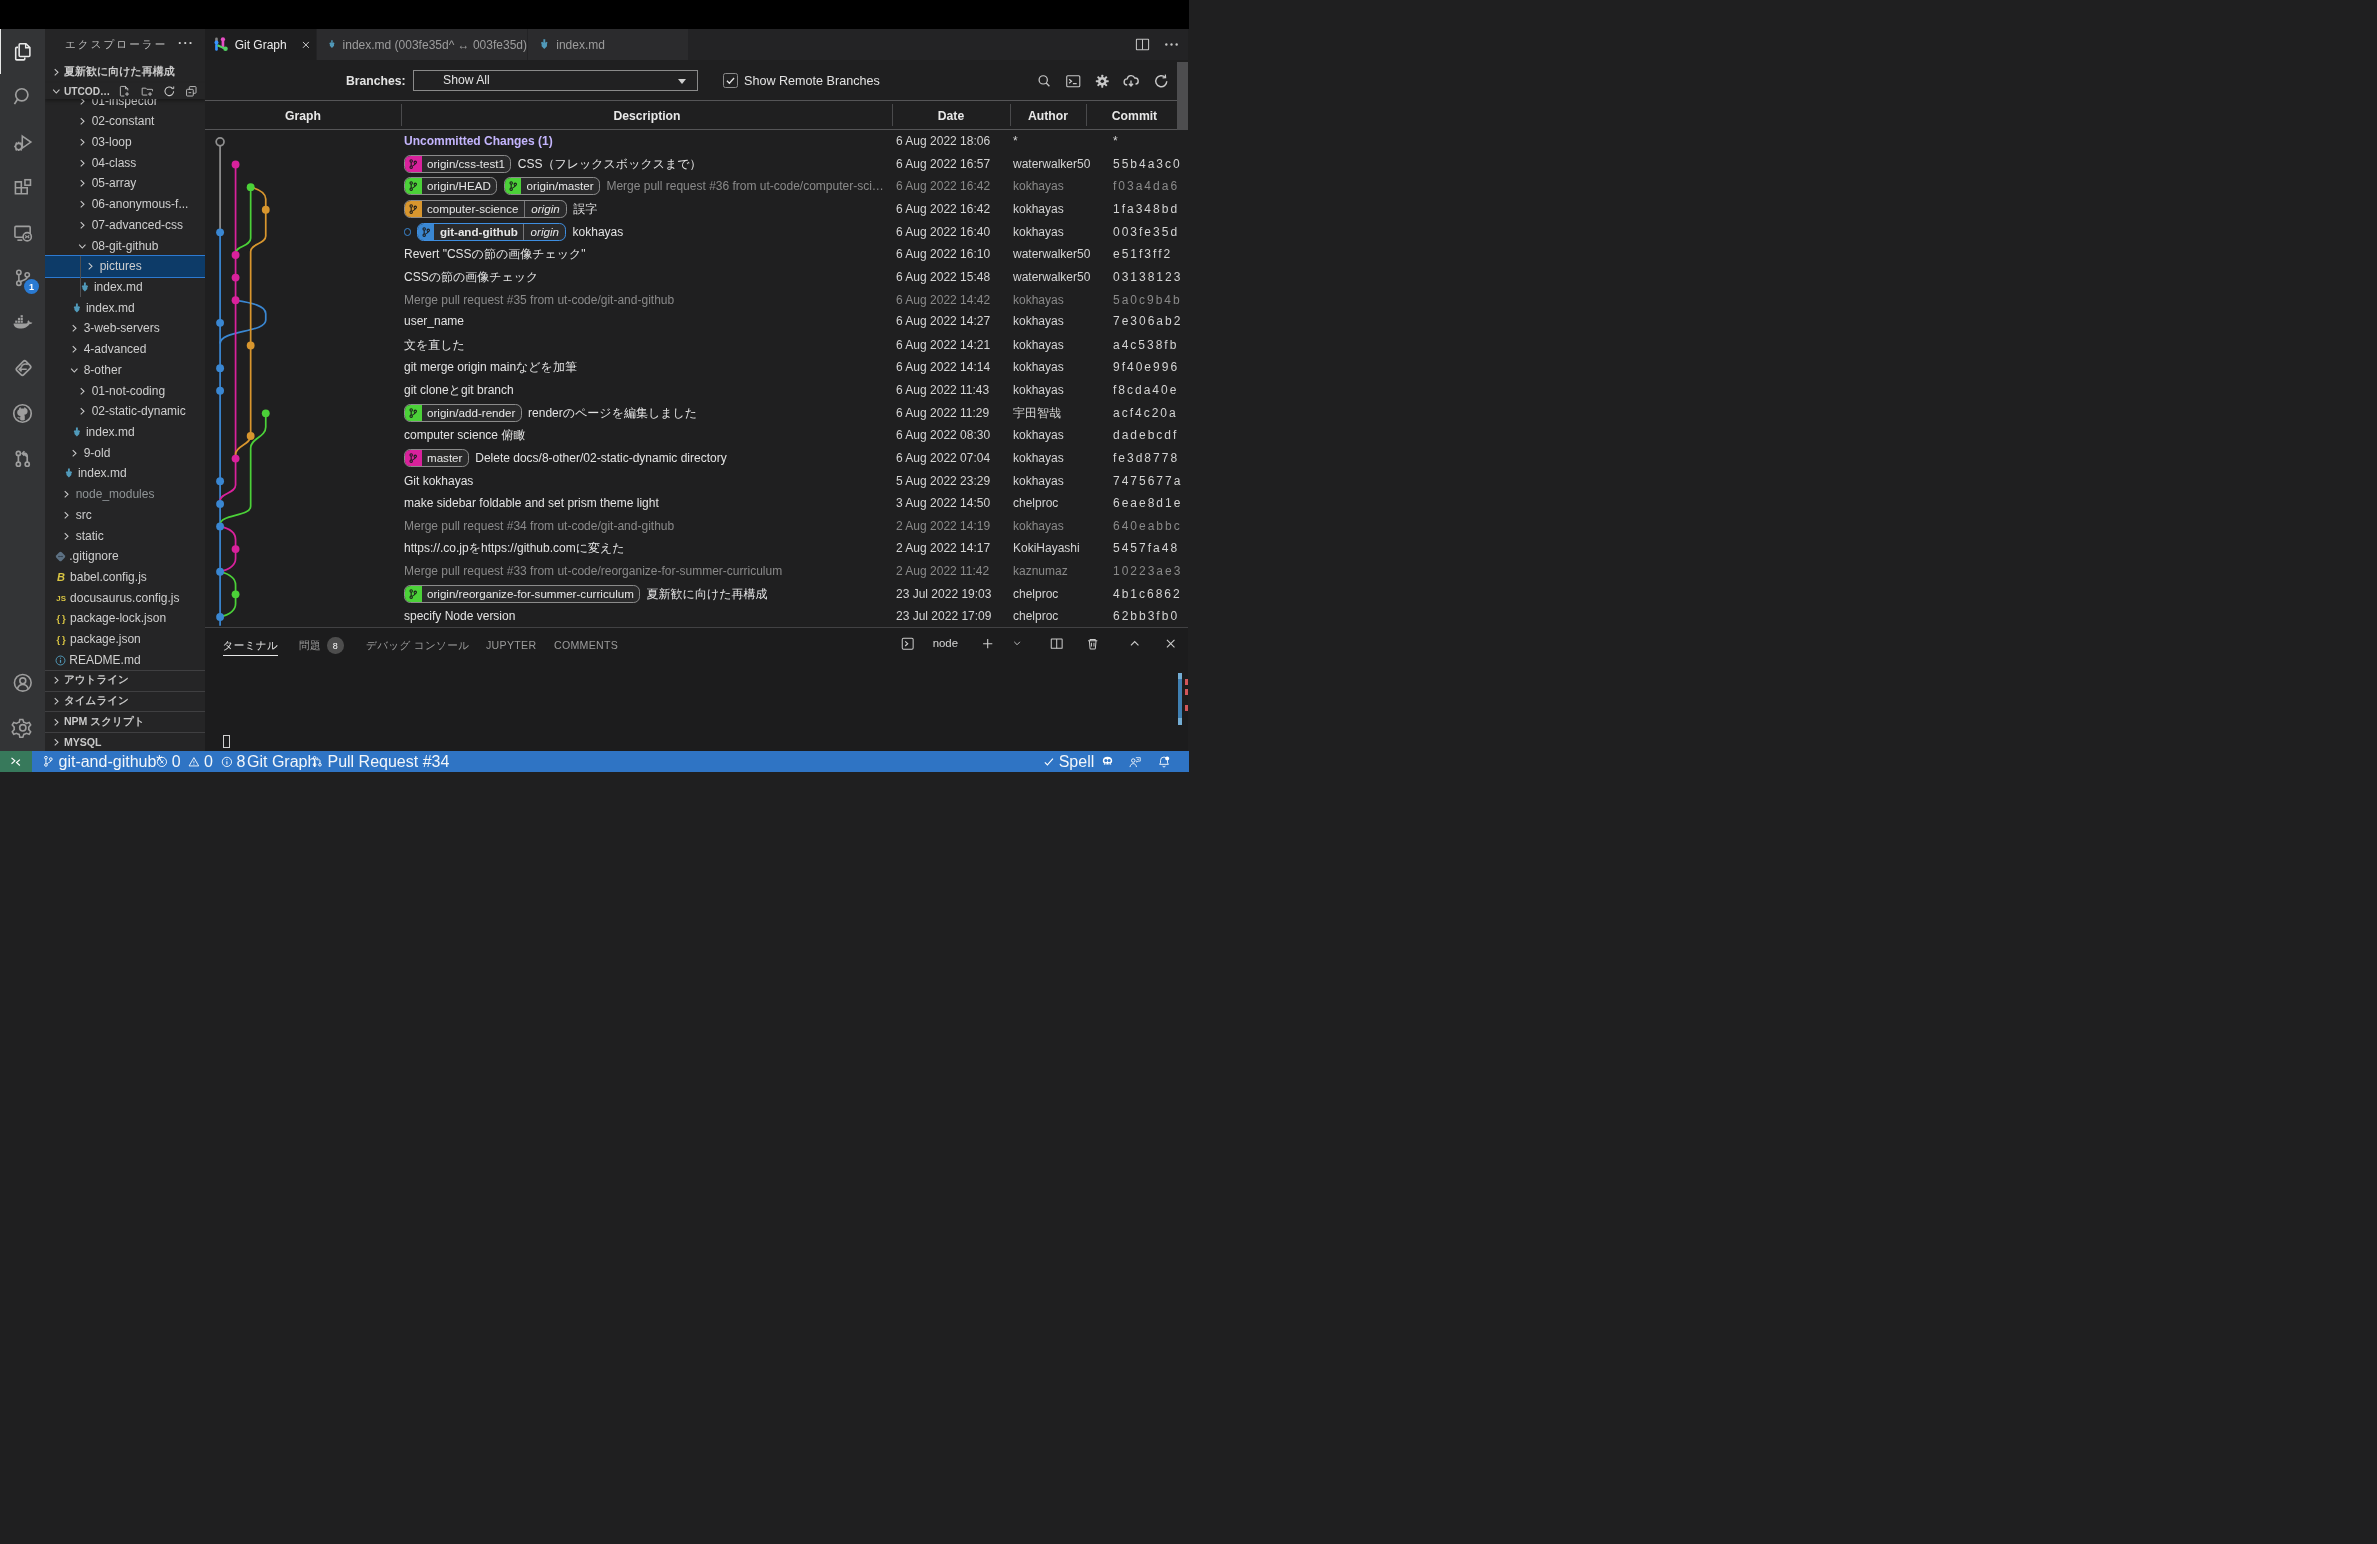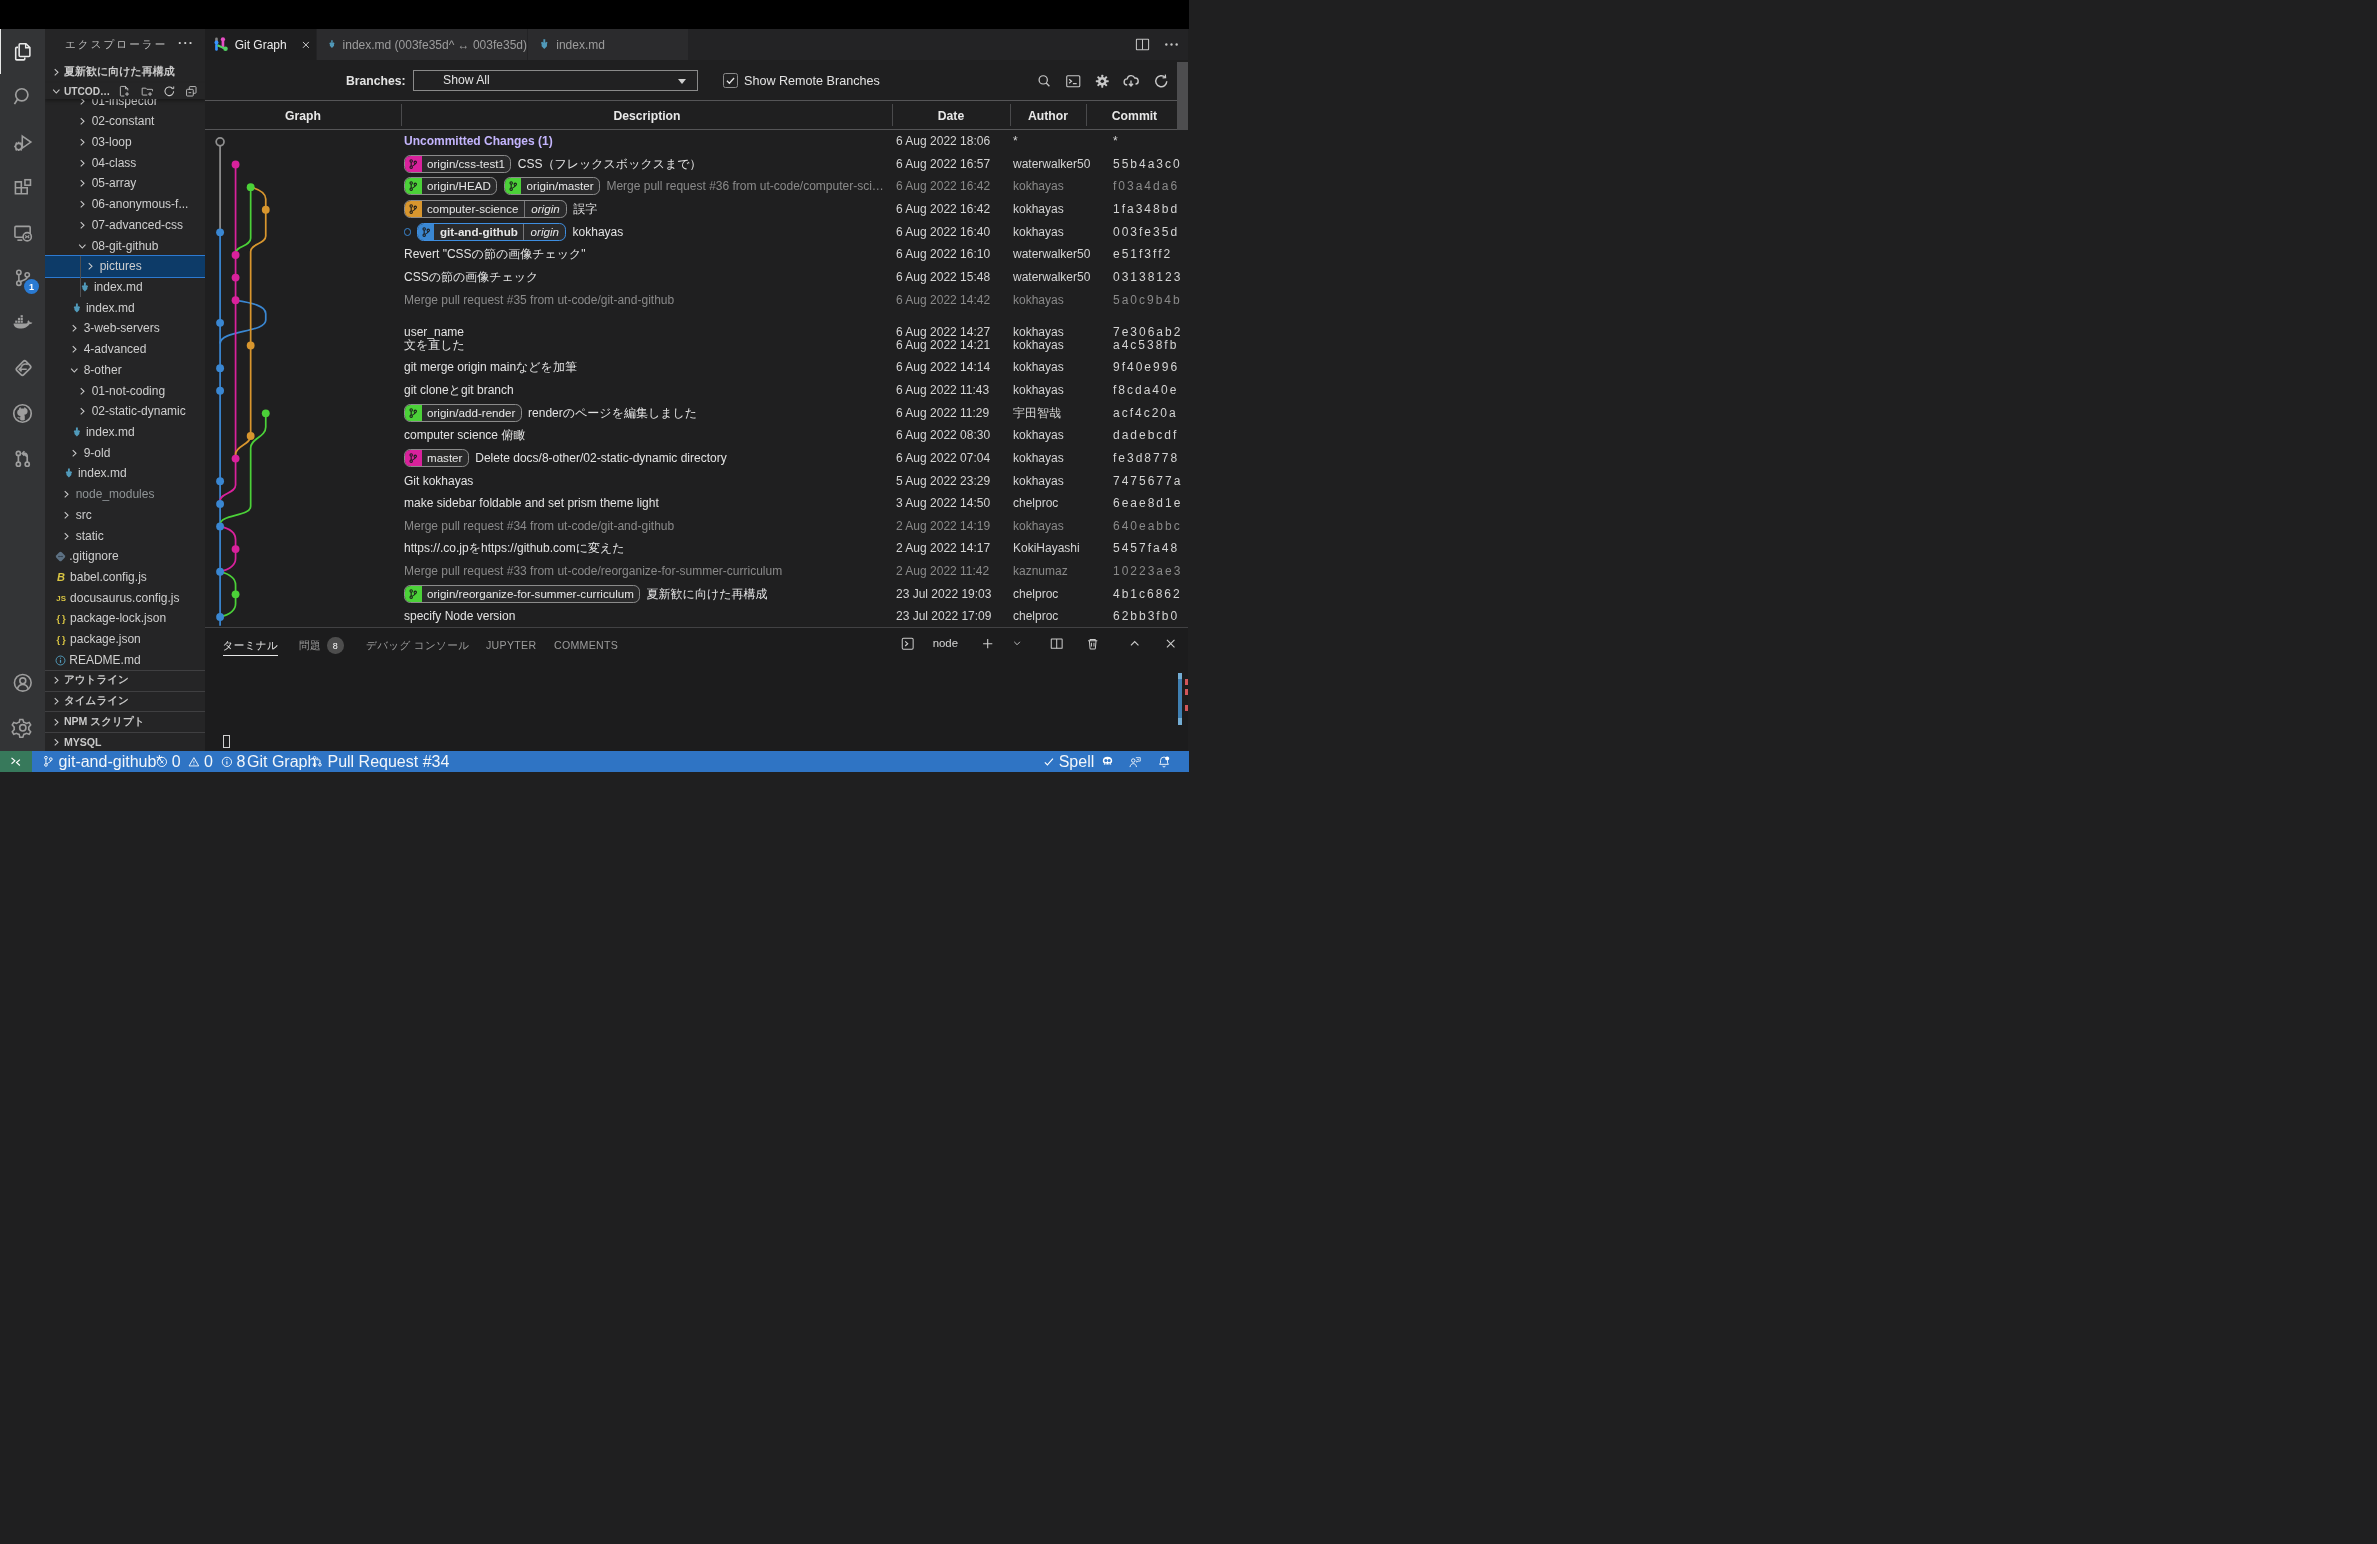--- a/index.html
+++ b/index.html
@@ -635,21 +635,21 @@
         <span class="cell dt">6 Aug 2022 15:48</span>
         <span class="cell au">waterwalker50</span>
         <span class="cell cm">03138123</span>
       </div>
 <div class="grow mrow" style="top:160px">
         <span class="cell d"><span class="m">Merge pull request #35 from ut-code/git-and-github</span></span>
         <span class="cell dt">6 Aug 2022 14:42</span>
         <span class="cell au">kokhayas</span>
         <span class="cell cm">5a0c9b4b</span>
       </div>
-<div class="grow" style="top:192px">
+<div class="grow" style="top:181px">
         <span class="cell d">user_name</span>
         <span class="cell dt">6 Aug 2022 14:27</span>
         <span class="cell au">kokhayas</span>
         <span class="cell cm">7e306ab2</span>
       </div>
 <div class="grow" style="top:205px">
         <span class="cell d">文を直した</span>
         <span class="cell dt">6 Aug 2022 14:21</span>
         <span class="cell au">kokhayas</span>
         <span class="cell cm">a4c538fb</span>

